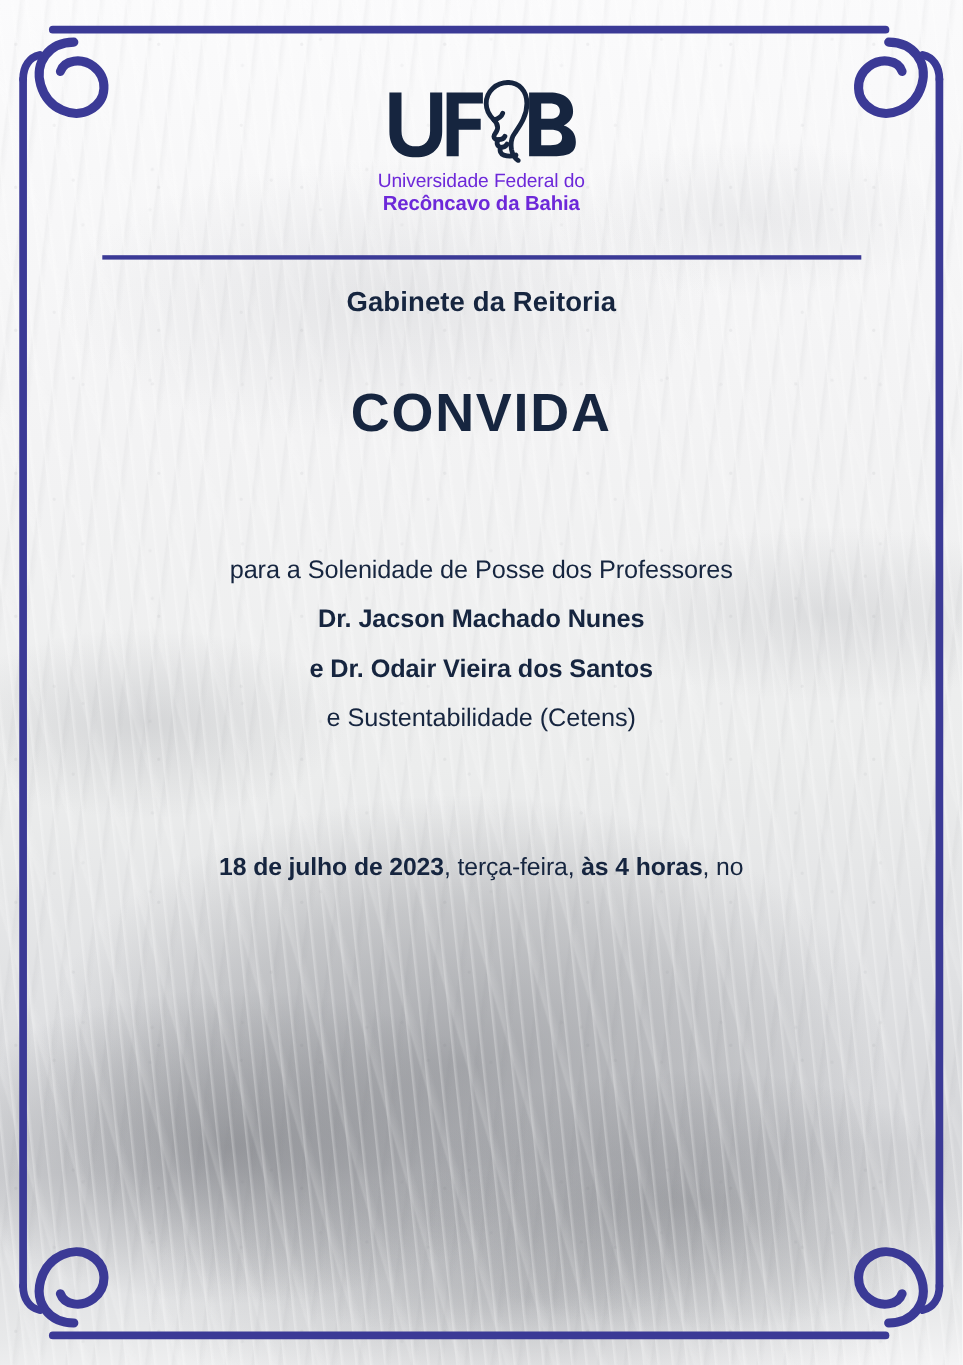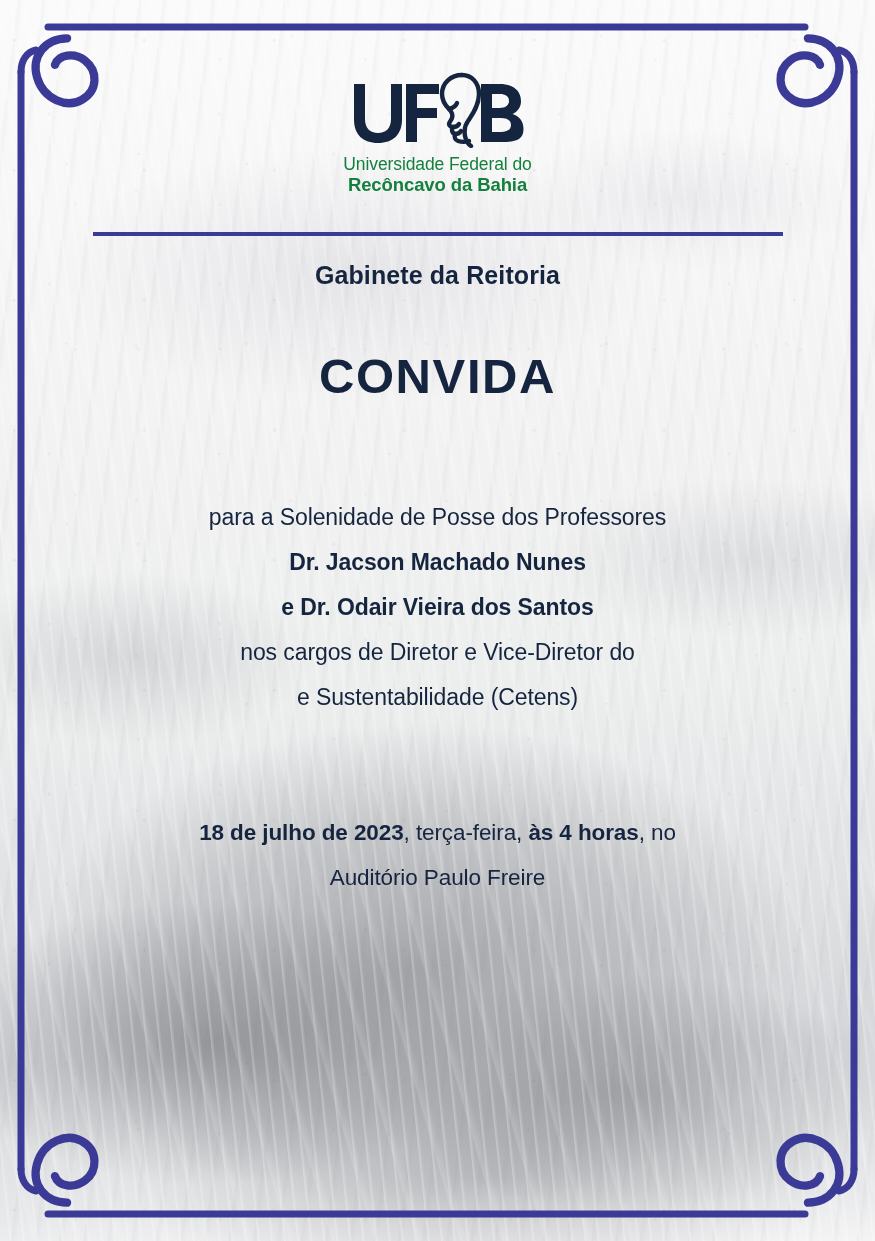--- a/index.html
+++ b/index.html
@@ -82,21 +82,21 @@
     margin-top: 72px;
     display: flex;
     flex-direction: column;
     align-items: center;
   }
   .logo-mark { display: block; }
   .logo-sub {
     margin-top: 6px;
     text-align: center;
     line-height: 1.16;
-    color: #15803d;
+    color: #6d28d9;
   }
   .logo-sub-line1 {
     display: block;
     font-size: 17.5px;
     font-weight: 400;
     letter-spacing: -0.1px;
   }
   .logo-sub-line2 {
     display: block;
     font-size: 18.5px;
@@ -239,23 +239,21 @@
 
     <div class="section-title">Gabinete da Reitoria</div>
 
 
     <div class="convida">CONVIDA</div>
 
     <div class="body-block">
       <div class="body-line">para a Solenidade de Posse dos Professores</div>
       <div class="body-line strong">Dr. Jacson Machado Nunes</div>
       <div class="body-line strong">e Dr. Odair Vieira dos Santos</div>
-      <div class="body-line">nos cargos de Diretor e Vice-Diretor do</div>
       <div class="body-line">e Sustentabilidade (Cetens)</div>
     </div>
 
     <div class="when-block">
       <div class="when-line"><b>18 de julho de 2023</b><span>, terça-feira, </span><b>às 4 horas</b><span>, no</span></div>
-      <div class="when-line">Auditório Paulo Freire</div>
     </div>
 
   </div>
 </div>
 
 </body></html>

